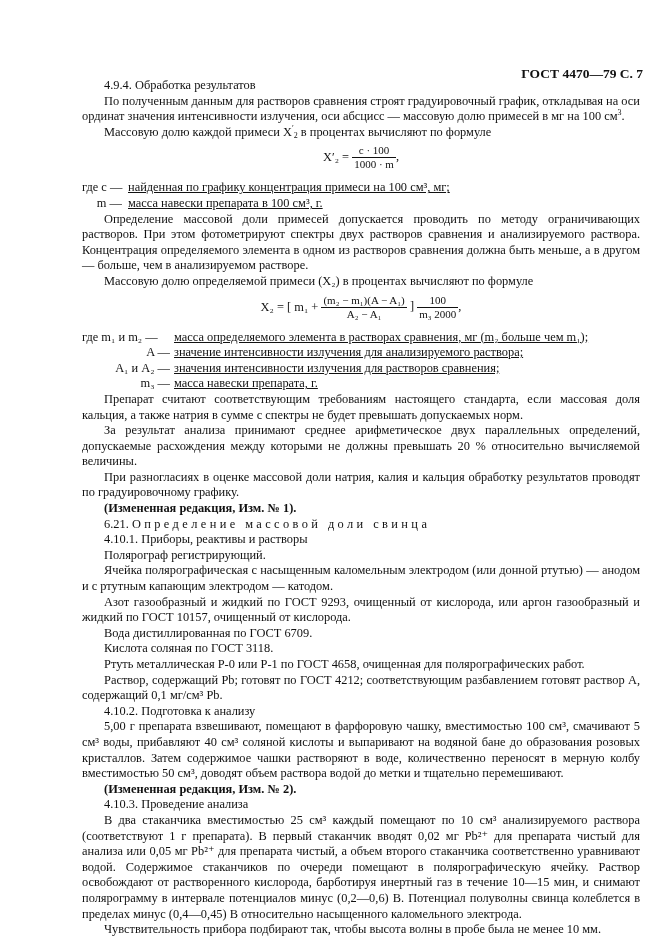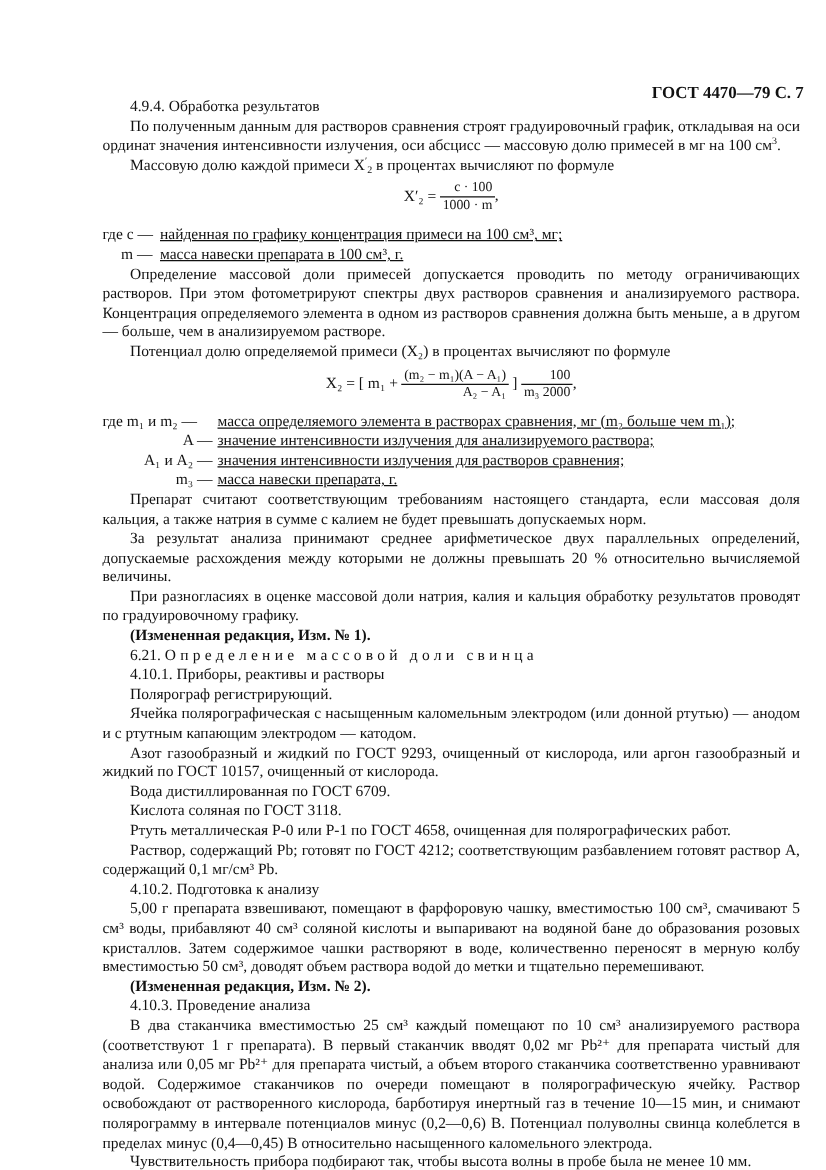--- a/index.html
+++ b/index.html
@@ -10,21 +10,21 @@
   }
   .header { position: absolute; right: 18px; top: 66px; font-weight: bold; font-size: 13.5px; }
   .content { position: absolute; left: 82px; top: 78px; width: 558px; }
   p { margin: 0; text-align: justify; }
   .ind { text-indent: 22px; }
   .sec { padding-left: 22px; }
   .it { }
   .bold { font-weight: bold; }
   .spaced { letter-spacing: 3.4px; }
   .formula { text-align: center; margin: 4px 0 4px 0; position: relative; height: 32px; }
-  .frac { display: inline-block; vertical-align: middle; text-align: right; font-size: 11px; line-height: 13px; }
+  .frac { display: inline-block; vertical-align: middle; text-align: center; font-size: 11px; line-height: 13px; }
   .frac .num { display: block; border-bottom: 1px solid #111; padding: 0 2px; }
   .frac .den { display: block; padding: 0 2px; }
   .f-lhs { vertical-align: middle; }
   .defs { margin: 0; }
   .def-row { display: flex; }
   .def-term { display: inline-block; text-align: right; white-space: nowrap; }
   .def-text { flex: 1; text-decoration: underline; }
   sup { font-size: 8px; line-height: 0; vertical-align: 5px; }
   sub { font-size: 8px; line-height: 0; vertical-align: -2px; }
 </style>
@@ -55,21 +55,21 @@
       <span class="def-term" style="width:40px;text-align:right">где c —</span>
       <span class="def-text" style="padding-left:6px">найденная по графику концентрация примеси на 100 см³, мг;</span>
     </div>
     <div class="def-row">
       <span class="def-term" style="width:40px">m —</span>
       <span class="def-text" style="padding-left:6px">масса навески препарата в 100 см³, г.</span>
     </div>
   </div>
 
   <p class="ind">Определение массовой доли примесей допускается проводить по методу ограничивающих растворов. При этом фотометрируют спектры двух растворов сравнения и анализируемого раствора. Концентрация определяемого элемента в одном из растворов сравнения должна быть меньше, а в другом — больше, чем в анализируемом растворе.</p>
-  <p class="ind">Потенциал долю определяемой примеси (X₂) в процентах вычисляют по формуле</p>
+  <p class="ind">Массовую долю определяемой примеси (X₂) в процентах вычисляют по формуле</p>
 
   <div class="formula">
     <span class="f-lhs">X₂ = [ m₁ + </span>
     <span class="frac">
       <span class="num">(m₂ − m₁)(A − A₁)</span>
       <span class="den">A₂ − A₁</span>
     </span><span> ]</span>
     <span class="frac">
       <span class="num">100</span>
       <span class="den">m₃ 2000</span>
@@ -88,21 +88,21 @@
     <div class="def-row">
       <span class="def-term" style="width:88px">A₁ и A₂ —</span>
       <span class="def-text" style="padding-left:4px">значения интенсивности излучения для растворов сравнения;</span>
     </div>
     <div class="def-row">
       <span class="def-term" style="width:88px">m₃ —</span>
       <span class="def-text" style="padding-left:4px">масса навески препарата, г.</span>
     </div>
   </div>
 
-  <p class="ind">Препарат считают соответствующим требованиям настоящего стандарта, если массовая доля кальция, а также натрия в сумме с калием не будет превышать допускаемых норм.</p>
+  <p class="ind">Препарат считают соответствующим требованиям настоящего стандарта, если массовая доля кальция, а также натрия в сумме с спектры не будет превышать допускаемых норм.</p>
   <p class="ind">За результат анализа принимают среднее арифметическое двух параллельных определений, допускаемые расхождения между которыми не должны превышать 20 % относительно вычисляемой величины.</p>
   <p class="ind">При разногласиях в оценке массовой доли натрия, калия и кальция обработку результатов проводят по градуировочному графику.</p>
   <p class="sec bold">(Измененная редакция, Изм. № 1).</p>
 
   <p class="sec">
     <span>6.21.</span>
     <span class="spaced">Определение массовой доли свинца</span>
   </p>
   <p class="sec">
     <span>4.10.1.</span>

